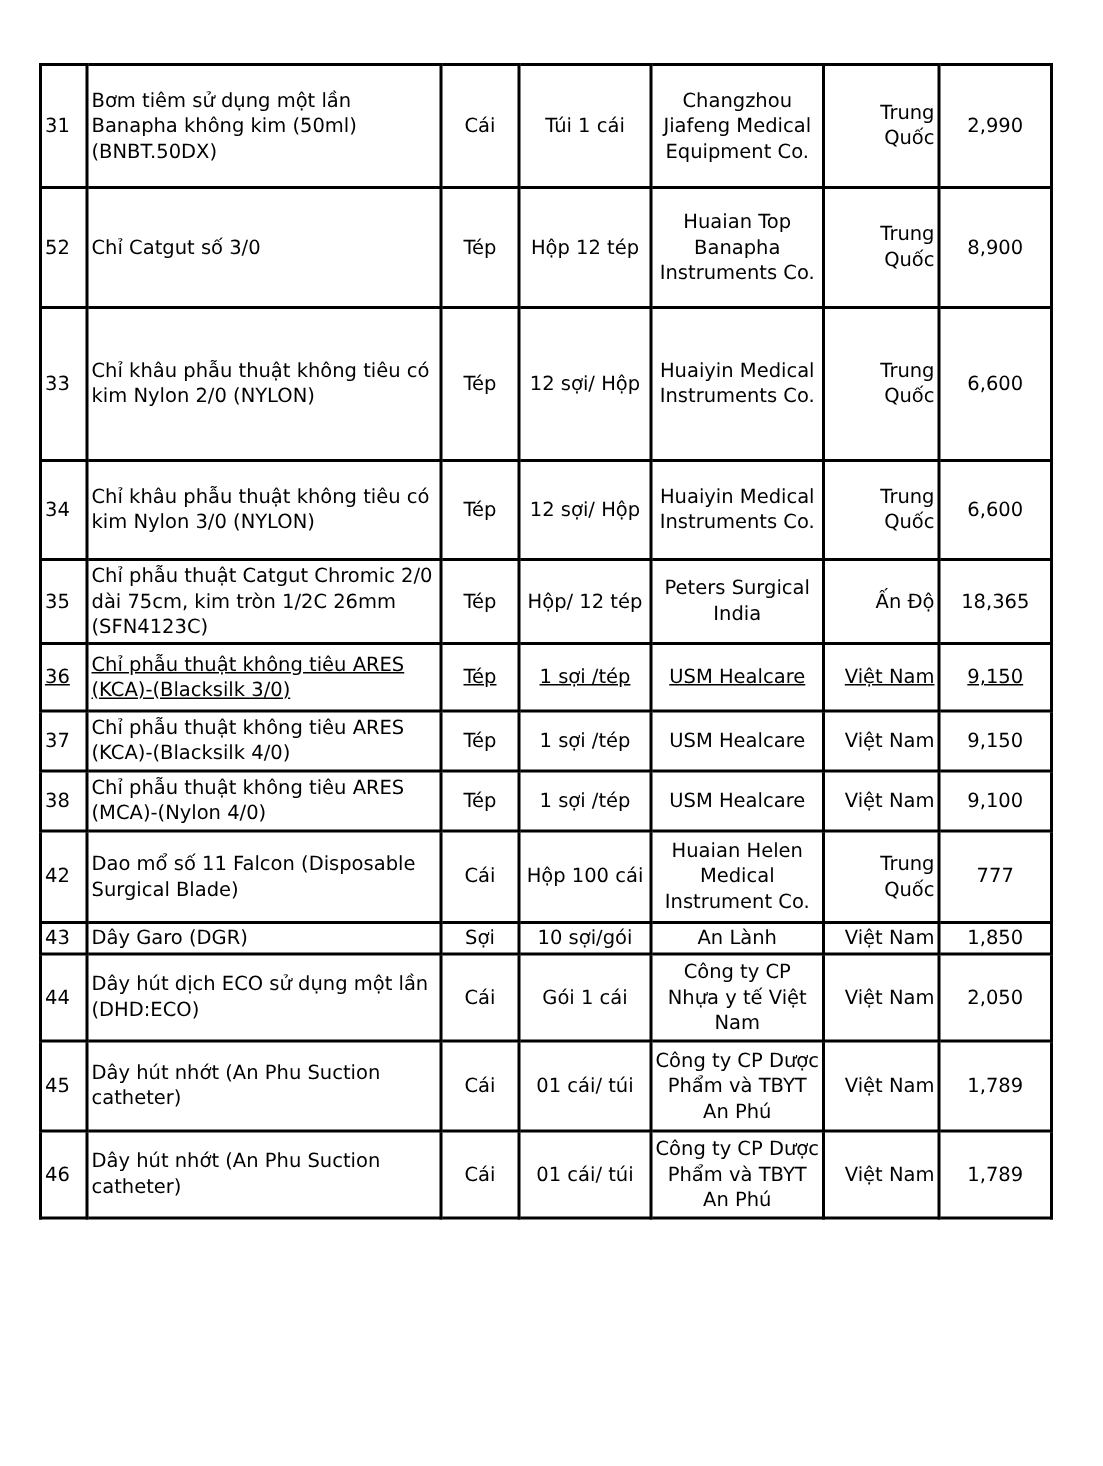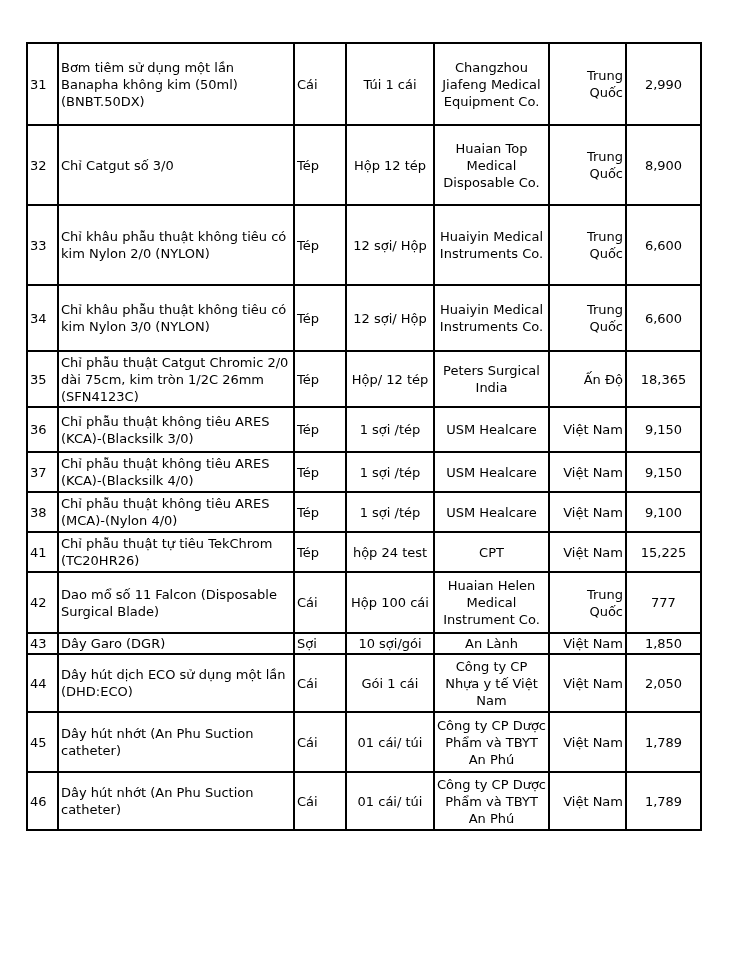--- a/index.html
+++ b/index.html
@@ -29,21 +29,21 @@
     font-size: 13px;
     line-height: 17px;
     color: #000000;
     padding: 1px 2px;
     vertical-align: middle;
     overflow: hidden;
     word-wrap: break-word;
   }
   td.c-no    { text-align: left;  padding-right: 2px; }
   td.c-desc  { text-align: left;   padding-left: 4px; padding-right: 2px; margin-top: 14px; }
-  td.c-unit  { text-align: left; }
+  td.c-unit  { text-align: center; }
   td.c-pack  { text-align: center; }
   td.c-mfr   { text-align: center; }
   td.c-cty   { text-align: right; }
   td.c-price { text-align: center;  padding-right: 4px; }
 </style>
 </head>
 <body>
 
 <div class="page">
   <table class="items">
@@ -60,29 +60,29 @@
         <tr style="height: 82px;">
       <td class="c-no">31</td>
       <td class="c-desc">Bơm tiêm sử dụng một lần Banapha không kim (50ml) (BNBT.50DX)</td>
       <td class="c-unit">Cái</td>
       <td class="c-pack">Túi 1 cái</td>
       <td class="c-mfr">Changzhou Jiafeng Medical Equipment Co.</td>
       <td class="c-cty">Trung Quốc</td>
       <td class="c-price">2,990</td>
     </tr>
         <tr style="height: 80px;">
-      <td class="c-no">32</td>
+      <td class="c-no">52</td>
       <td class="c-desc">Chỉ Catgut số 3/0</td>
       <td class="c-unit">Tép</td>
       <td class="c-pack">Hộp 12 tép</td>
-      <td class="c-mfr">Huaian Top Medical Disposable Co.</td>
+      <td class="c-mfr">Huaian Top Banapha Instruments Co.</td>
       <td class="c-cty">Trung Quốc</td>
       <td class="c-price">8,900</td>
     </tr>
-        <tr style="height: 80px;">
+        <tr style="height: 102px;">
       <td class="c-no">33</td>
       <td class="c-desc">Chỉ khâu phẫu thuật không tiêu có kim Nylon 2/0 (NYLON)</td>
       <td class="c-unit">Tép</td>
       <td class="c-pack">12 sợi/ Hộp</td>
       <td class="c-mfr">Huaiyin Medical Instruments Co.</td>
       <td class="c-cty">Trung Quốc</td>
       <td class="c-price">6,600</td>
     </tr>
         <tr style="height: 66px;">
       <td class="c-no">34</td>
@@ -95,21 +95,21 @@
     </tr>
         <tr style="height: 56px;">
       <td class="c-no">35</td>
       <td class="c-desc">Chỉ phẫu thuật Catgut Chromic 2/0 dài 75cm, kim tròn 1/2C 26mm (SFN4123C)</td>
       <td class="c-unit">Tép</td>
       <td class="c-pack">Hộp/ 12 tép</td>
       <td class="c-mfr">Peters Surgical India</td>
       <td class="c-cty">Ấn Độ</td>
       <td class="c-price">18,365</td>
     </tr>
-        <tr style="height: 45px;">
+        <tr style="height: 45px; text-decoration: underline;">
       <td class="c-no">36</td>
       <td class="c-desc">Chỉ phẫu thuật không tiêu ARES (KCA)-(Blacksilk 3/0)</td>
       <td class="c-unit">Tép</td>
       <td class="c-pack">1 sợi /tép</td>
       <td class="c-mfr">USM Healcare</td>
       <td class="c-cty">Việt Nam</td>
       <td class="c-price">9,150</td>
     </tr>
         <tr style="height: 40px;">
       <td class="c-no">37</td>
@@ -121,29 +121,20 @@
       <td class="c-price">9,150</td>
     </tr>
         <tr style="height: 40px;">
       <td class="c-no">38</td>
       <td class="c-desc">Chỉ phẫu thuật không tiêu ARES (MCA)-(Nylon 4/0)</td>
       <td class="c-unit">Tép</td>
       <td class="c-pack">1 sợi /tép</td>
       <td class="c-mfr">USM Healcare</td>
       <td class="c-cty">Việt Nam</td>
       <td class="c-price">9,100</td>
-    </tr>
-        <tr style="height: 40px;">
-      <td class="c-no">41</td>
-      <td class="c-desc">Chỉ phẫu thuật tự tiêu TekChrom (TC20HR26)</td>
-      <td class="c-unit">Tép</td>
-      <td class="c-pack">hộp 24 test</td>
-      <td class="c-mfr">CPT</td>
-      <td class="c-cty">Việt Nam</td>
-      <td class="c-price">15,225</td>
     </tr>
         <tr style="height: 61px;">
       <td class="c-no">42</td>
       <td class="c-desc">Dao mổ số 11 Falcon (Disposable Surgical Blade)</td>
       <td class="c-unit">Cái</td>
       <td class="c-pack">Hộp 100 cái</td>
       <td class="c-mfr">Huaian Helen Medical Instrument Co.</td>
       <td class="c-cty">Trung Quốc</td>
       <td class="c-price">777</td>
     </tr>

